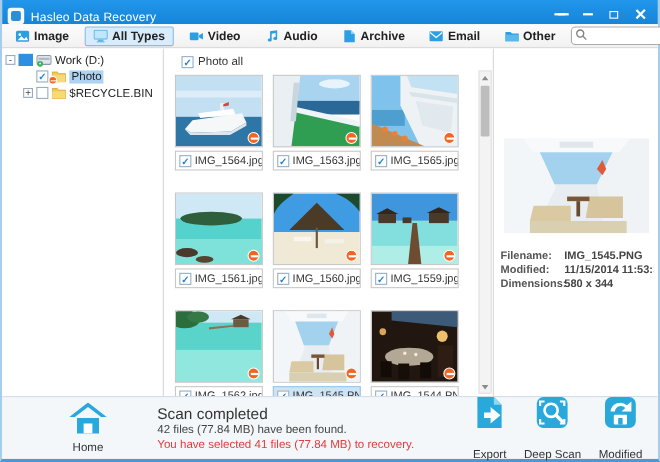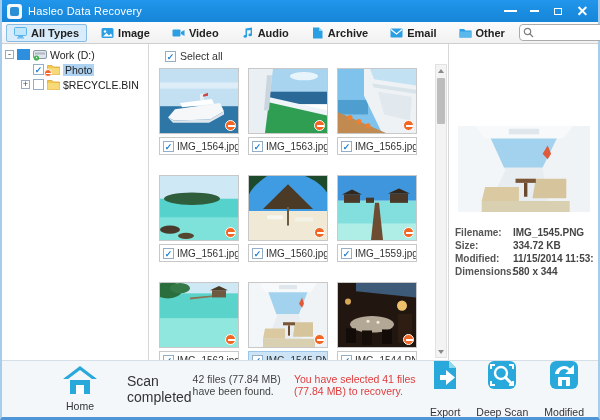--- a/index.html
+++ b/index.html
@@ -1,20 +1,20 @@
 <!DOCTYPE html>
 <html><head>
 <meta charset="utf-8">
 <style>
   * { margin:0; padding:0; box-sizing:border-box; }
   body { font-family:"Liberation Sans", sans-serif; background:#fff; width:600px; height:420px; overflow:hidden; }
   .window { width:600px; height:420px; border-left:2px solid #a6cdec; border-right:2px solid #a6cdec; border-bottom:3px solid #4e96d8; display:flex; flex-direction:column; background:#fff; }
 
   
-  .titlebar { height:22px; background:linear-gradient(#2196ea,#1685d8); display:flex; align-items:center; color:#fff; flex:none; }
+  .titlebar { height:22px; background:linear-gradient(#2196ea,#1685d8); display:flex; align-items:flex-end; color:#fff; flex:none; }
   .appicon { width:15px; height:15px; margin:0 6px 0 5px; background:#f4f8fb; border-radius:3px; display:flex; align-items:center; justify-content:center; }
   .appicon i { display:block; width:9px; height:9px; background:#2b8fd8; border-radius:2px; }
   .titletext { font-size:11px; letter-spacing:0.2px; }
   .titlectls { margin-left:auto; display:flex; align-items:center; gap:4px; padding-right:6px; }
   .ctl { width:20px; height:18px; display:flex; align-items:center; justify-content:center; cursor:default; }
   .menu-ic span { display:block; width:10px; height:1.8px; background:#fff; margin:1.1px 0; box-shadow:-3px 0 0 0 #fff; margin-left:3px; }
   .min-ic i { display:block; width:9px; height:2px; background:#fff; }
   .max-ic i { display:block; width:8px; height:7px; border:1.6px solid #fff; }
   .close-ic { position:relative; }
   .close-ic i, .close-ic i::after { content:""; display:block; width:11px; height:1.8px; background:#fff; transform:rotate(45deg); }
@@ -72,21 +72,21 @@
   .prevwrap svg { width:132px; height:86px; display:block; }
   .details { padding:0 4px 0 6px; font-size:10px; color:#555;font-weight:bold; }
   .drow { display:grid; grid-template-columns:58px 1fr; line-height:13px; }
   .dval { color:#444; white-space:nowrap; overflow:hidden; }
   .dval.wrap { white-space:normal; word-break:break-all; }
 
   
   .footer { height:57px; flex:none; background:#f3f7fa; border-top:1px solid #d5dfe8; display:flex; align-items:center; }
   .homeblk { margin-left:55px; display:flex; flex-direction:column; align-items:center; width:46px; flex:none; }
   .homeblk .lbl { font-size:10.5px; color:#333; margin-top:1px; }
-  .statusblk { margin-left:24px; display:flex; flex-direction:row; gap:1px; overflow:hidden; }
+  .statusblk { margin-left:40px; display:flex; flex-direction:column; gap:1px; overflow:hidden; }
   .st1 { font-size:14px; color:#333; }
   .st2 { font-size:10.5px; color:#444; }
   .st3 { font-size:10.5px; color:#e03c3c; }
   .actions { margin-left:auto; display:flex; gap:16px; padding-right:14px; }
   .abtn { display:flex; flex-direction:column; align-items:center; }
   .abtn .lbl { font-size:10.5px; color:#333; margin-top:12px; white-space:nowrap; }
 </style>
 </head>
 <body>
 
@@ -107,39 +107,39 @@
       <div class="ctl max-ic">
           <i></i>
         </div>
       <div class="ctl close-ic">
           <i></i>
         </div>
     </div>
   </div>
 
   <div class="tabbar">
+    <div class="tab">
+      <span>
+          <svg width="13" height="12" viewBox="0 0 13 12">
+            <rect x="0.5" y="1" width="12" height="10" rx="1.5" fill="#2b9fe4"></rect>
+            <circle cx="4" cy="4.5" r="1.2" fill="#fff"></circle>
+            <path d="M2 9.5 L5.5 6 L8 8.5 L10 6.5 L11.5 9.5 Z" fill="#fff"></path>
+          </svg>
+        </span>
+      <span>Image</span>
+    </div>
     <div class="tab sel">
       <span>
           <svg width="13" height="12" viewBox="0 0 13 12">
             <rect x="0.5" y="0.5" width="12" height="8" rx="1" fill="#bfe6fa" stroke="#5ab4e8"></rect>
             <rect x="4" y="9" width="5" height="1.5" fill="#5ab4e8"></rect>
             <rect x="3" y="10.5" width="7" height="1" fill="#5ab4e8"></rect>
           </svg>
         </span>
       <span>All Types</span>
-    </div>
-    <div class="tab">
-      <span>
-          <svg width="13" height="12" viewBox="0 0 13 12">
-            <rect x="0.5" y="1" width="12" height="10" rx="1.5" fill="#2b9fe4"></rect>
-            <circle cx="4" cy="4.5" r="1.2" fill="#fff"></circle>
-            <path d="M2 9.5 L5.5 6 L8 8.5 L10 6.5 L11.5 9.5 Z" fill="#fff"></path>
-          </svg>
-        </span>
-      <span>Image</span>
     </div>
     <div class="tab">
       <span>
           <svg width="13" height="12" viewBox="0 0 13 12">
             <rect x="0.5" y="2.5" width="8" height="7" rx="1" fill="#2b9fe4"></rect>
             <path d="M9 5 L12.5 3 V9 L9 7 Z" fill="#2b9fe4"></path>
           </svg>
         </span>
       <span>Video</span>
     </div>
@@ -230,21 +230,21 @@
               <path d="M0.5 4 H12.5 V10.5 H0.5 Z" fill="#f7da77"></path>
             </svg>
           </span>
         <span>$RECYCLE.BIN</span>
       </div>
     </div>
 
     <div class="midpanel">
       <div class="selectall">
         <span class="cb">✓</span>
-        <span>Select all</span>
+        <span>Photo all</span>
       </div>
 
       <div class="grid">
 
         <div class="thumb">
           <div class="timg">
             <svg viewBox="0 0 78 62" preserveAspectRatio="none">
                 <rect width="78" height="36" fill="#c3e0f2"></rect>
                 <rect y="13" width="78" height="6" fill="#ddeef8"></rect>
                 <rect y="36" width="78" height="26" fill="#2e76a6"></rect>
@@ -458,24 +458,20 @@
             <path d="M14 54 H66 V62 H14 Z" fill="#d9d0b2"></path>
             <path d="M50 20 l3 -6 l2 6 l-2 4 z" fill="#e05a3a"></path>
           </svg>
       </div>
       <div class="details">
         <div class="drow">
           <span>Filename:</span>
           <span class="dval">IMG_1545.PNG</span>
         </div>
         <div class="drow">
-          <span>Size:</span>
-          <span class="dval">334.72 KB</span>
-        </div>
-        <div class="drow">
           <span>Modified:</span>
           <span class="dval">11/15/2014 11:53:39 PM</span>
         </div>
         <div class="drow">
           <span>Dimensions:</span>
           <span class="dval">580 x 344</span>
         </div>
       </div>
     </div>
   </div>

